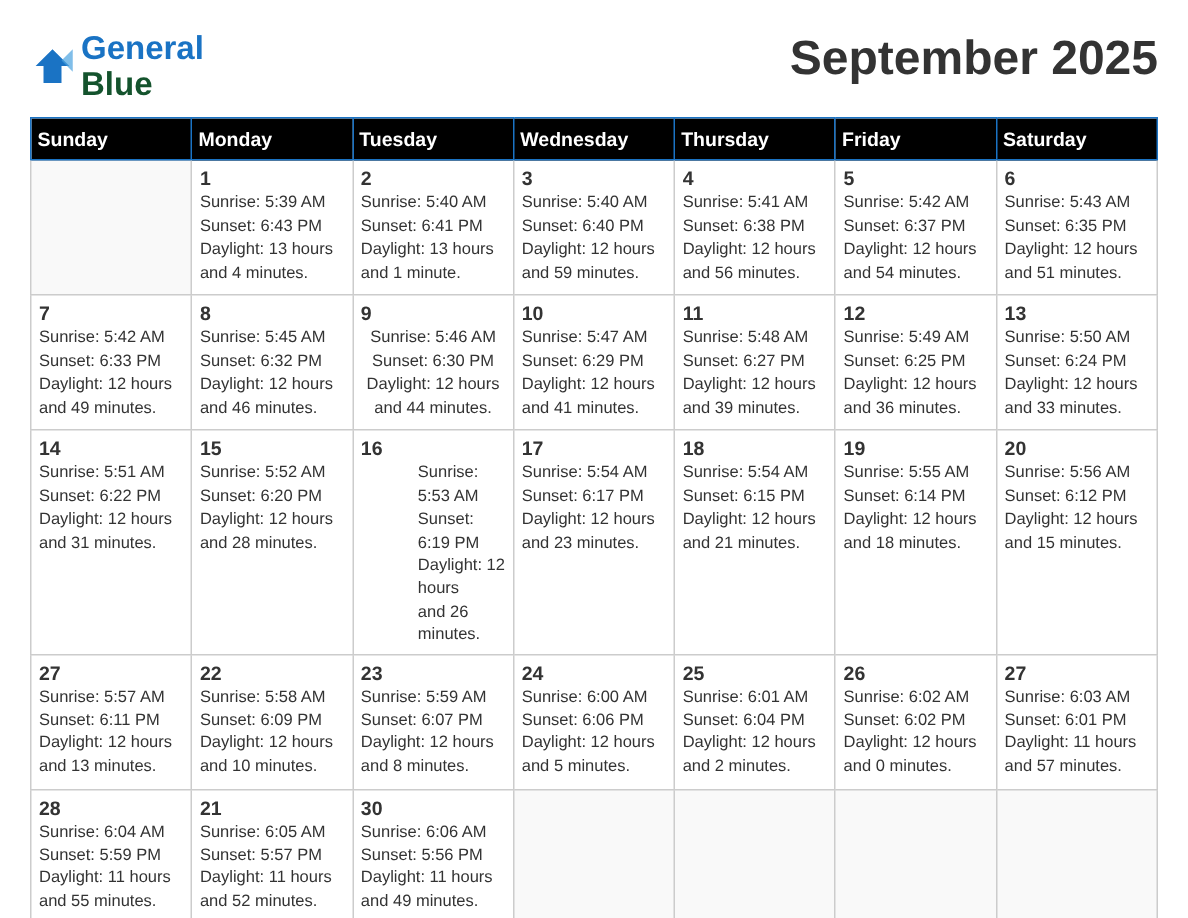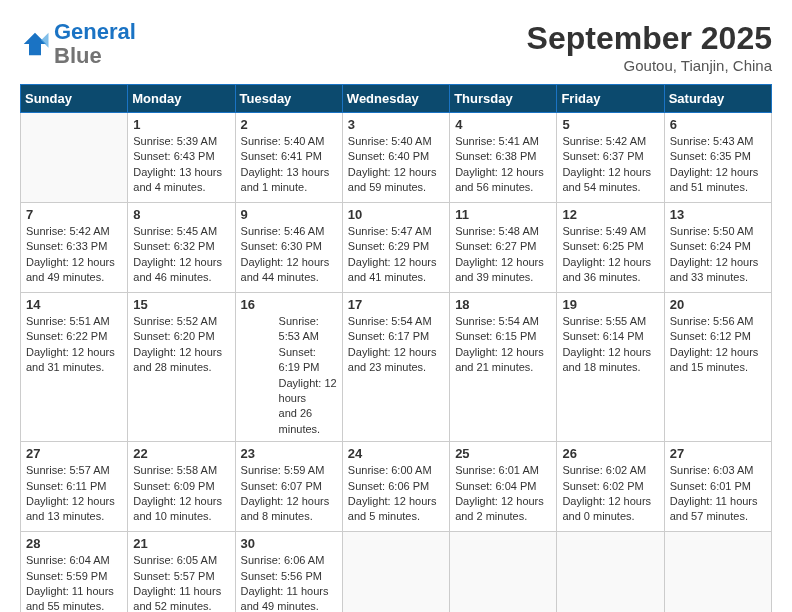--- a/index.html
+++ b/index.html
@@ -46,21 +46,21 @@
     .location {
       font-size: 15px;
       color: #555;
     }
     table {
       width: 100%;
       border-collapse: collapse;
       table-layout: fixed;
     }
     th {
-      background-color: #0c4a6e;
+      background-color: #000000;
       color: #fff;
       font-size: 13px;
       font-weight: bold;
       padding: 6px 4px;
       text-align: left;
       border: 1px solid #1a73c4;
     }
     td {
       border: 1px solid #ccc;
       vertical-align: top;
@@ -88,26 +88,25 @@
 <body>
 
 <div class="header">
   <div class="logo">
     <svg class="logo-icon" viewBox="0 0 40 40">
       <polygon points="20,5 35,20 28,20 28,35 12,35 12,20 5,20" fill="#1a73c4"></polygon>
       <polygon points="28,15 38,5 38,25" fill="#4aa3df" opacity="0.7"></polygon>
     </svg>
     <div class="logo-text">
       <div><span>General</span></div>
-      <div><span style="color:#737373;">Blue</span></div>
+      <div><span style="color:#14532d;">Blue</span></div>
     </div>
   </div>
   <div class="title-block">
     <div class="month-title">September 2025</div>
-    <div class="location">Goutou, Tianjin, China</div>
   </div>
 </div>
 
 <table>
   <thead>
     <tr>
     <th>Sunday</th>
         <th>Monday</th>
         <th>Tuesday</th>
         <th>Wednesday</th>
@@ -172,21 +171,21 @@
         </td>
         <td>
           <span class="day-num">8</span>
           <div class="day-info" style="white-space: pre-line;">Sunrise: 5:45 AM
 Sunset: 6:32 PM
 Daylight: 12 hours
 and 46 minutes.</div>
         </td>
         <td>
           <span class="day-num">9</span>
-          <div class="day-info" style="white-space: pre-line;">Sunrise: 5:46 AM
+          <div class="day-info" style="white-space: pre-line; text-align: center;">Sunrise: 5:46 AM
 Sunset: 6:30 PM
 Daylight: 12 hours
 and 44 minutes.</div>
         </td>
         <td>
           <span class="day-num">10</span>
           <div class="day-info" style="white-space: pre-line;">Sunrise: 5:47 AM
 Sunset: 6:29 PM
 Daylight: 12 hours
 and 41 minutes.</div>

